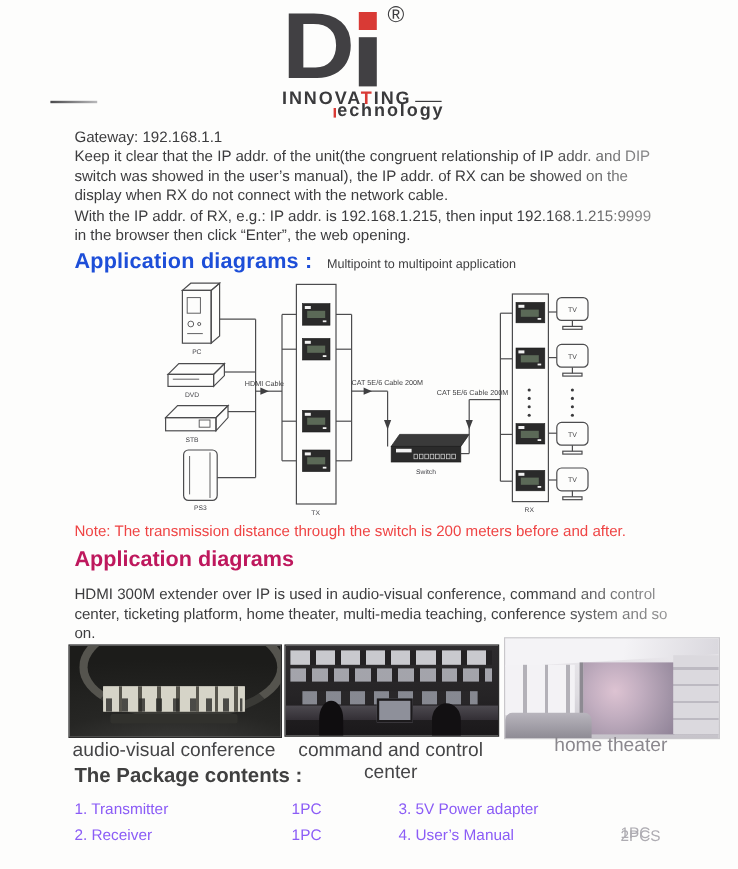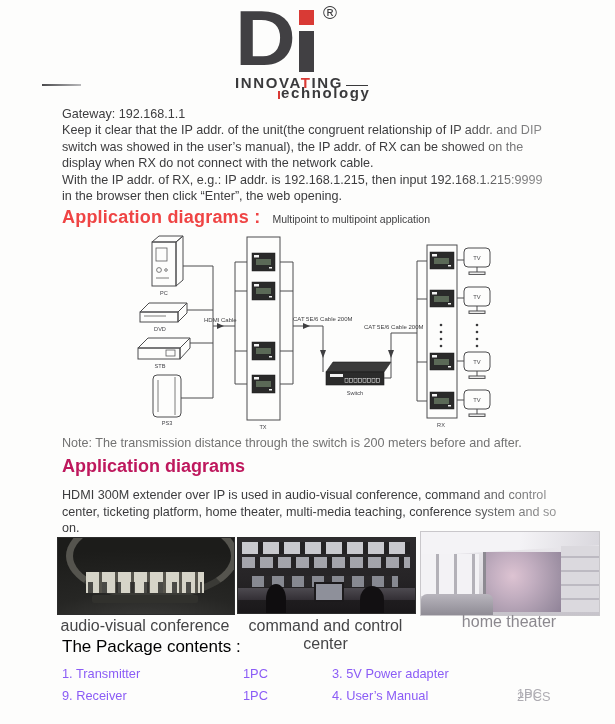--- a/index.html
+++ b/index.html
@@ -23,23 +23,23 @@
   .tag-bottom{margin-left:43px;margin-top:1px;white-space:nowrap;}
   .tag-bottom .red-stem{display:inline-block;width:2px;height:8px;background:#d93a35;margin-right:1px;vertical-align:-1px;}
 
   .stray-dash{position:absolute;left:42px;top:84px;width:39px;height:2px;
               background:linear-gradient(to right,#4a4a4c,#b9b9bb);}
 
   
   .intro{position:absolute;left:62px;top:106px;width:512px;font-size:12.6px;line-height:16.4px;
          white-space:pre-line;color:#3c3c3e;}
   .h1{position:absolute;left:62px;display:flex;align-items:baseline;gap:12px;}
-  .h1 .big{font-size:18px;font-weight:bold;color:#ef4444;letter-spacing:.2px;}
+  .h1 .big{font-size:18px;font-weight:bold;color:#1d4ed8;letter-spacing:.2px;}
   .h1 .small{font-size:10.5px;color:#3f3f41;}
-  .note{position:absolute;left:62px;top:436px;font-size:12.6px;color:#737373;}
+  .note{position:absolute;left:62px;top:436px;font-size:12.6px;color:#ef4444;}
   .h2{position:absolute;left:62px;top:456px;font-size:18px;font-weight:bold;color:#be185d;}
   .para2{position:absolute;left:62px;top:487px;width:512px;font-size:12.6px;line-height:16.6px;
          white-space:pre-line;color:#3c3c3e;}
   .fade-overlay{position:absolute;background:linear-gradient(to right,rgba(253,253,252,0),rgba(253,253,252,.55));
                 pointer-events:none;}
 
   
   .diagram{position:absolute;left:0;top:230px;width:615px;height:205px;}
   .ln{stroke:#4c4c4e;stroke-width:1;fill:none;}
   .thin{stroke:#5a5a5c;stroke-width:.8;fill:none;}
@@ -84,21 +84,21 @@
   .p3-screen{position:absolute;left:62px;top:20px;width:76px;height:60px;border-left:3px solid #8d8a92;
       background:radial-gradient(circle at 35% 40%,#ddc3d2 0%,#c2aec0 35%,#a193a6 75%,#8f8297 100%);}
   .p3-wall{position:absolute;left:140px;top:14px;width:38px;height:66px;
       background:repeating-linear-gradient(0deg,#dbd9de 0 12px,#bdbac2 12px 14px);}
   .p3-sofa{position:absolute;left:0px;top:62px;width:72px;height:21px;border-radius:6px 6px 0 0;
       background:linear-gradient(#b8b5bd,#8f8c95);}
   .caption{position:absolute;font-size:16px;color:#454547;text-align:center;}
   .caption.fadedc{color:#8b888e;}
 
   
-  .h3{position:absolute;left:62px;top:637px;font-size:17px;font-weight:normal;color:#000000;}
+  .h3{position:absolute;left:62px;top:637px;font-size:17px;font-weight:bold;color:#404040;}
   .pkg-cell{position:absolute;font-size:12.8px;color:#8b5cf6;white-space:nowrap;}
   .pkg-cell.faded{color:#aeacb2;}
 </style>
 </head>
 <body>
 
 <div class="page">
 
   <div class="logo">
     <div class="logo-mark">
@@ -359,18 +359,18 @@
 
   <div class="caption" style="left:57px;top:617px;width:176px;">audio-visual conference</div>
   <div class="caption" style="left:237px;top:617px;width:177px;">command and control center</div>
   <div class="caption fadedc" style="left:420px;top:613px;width:178px;">home theater</div>
 
   <div class="h3">The Package contents :</div>
   <span class="pkg-cell" style="left:62px;top:666px;">1. Transmitter</span>
   <span class="pkg-cell" style="left:243px;top:666px;">1PC</span>
   <span class="pkg-cell" style="left:332px;top:666px;">3. 5V Power adapter</span>
   <span class="pkg-cell faded" style="left:517px;top:689px;">2PCS</span>
-  <span class="pkg-cell" style="left:62px;top:688px;">9. Receiver</span>
+  <span class="pkg-cell" style="left:62px;top:688px;">2. Receiver</span>
   <span class="pkg-cell" style="left:243px;top:688px;">1PC</span>
   <span class="pkg-cell" style="left:332px;top:688px;">4. User’s Manual</span>
   <span class="pkg-cell faded" style="left:517px;top:686px;">1PC</span>
 
 </div>
 
 </body></html>

